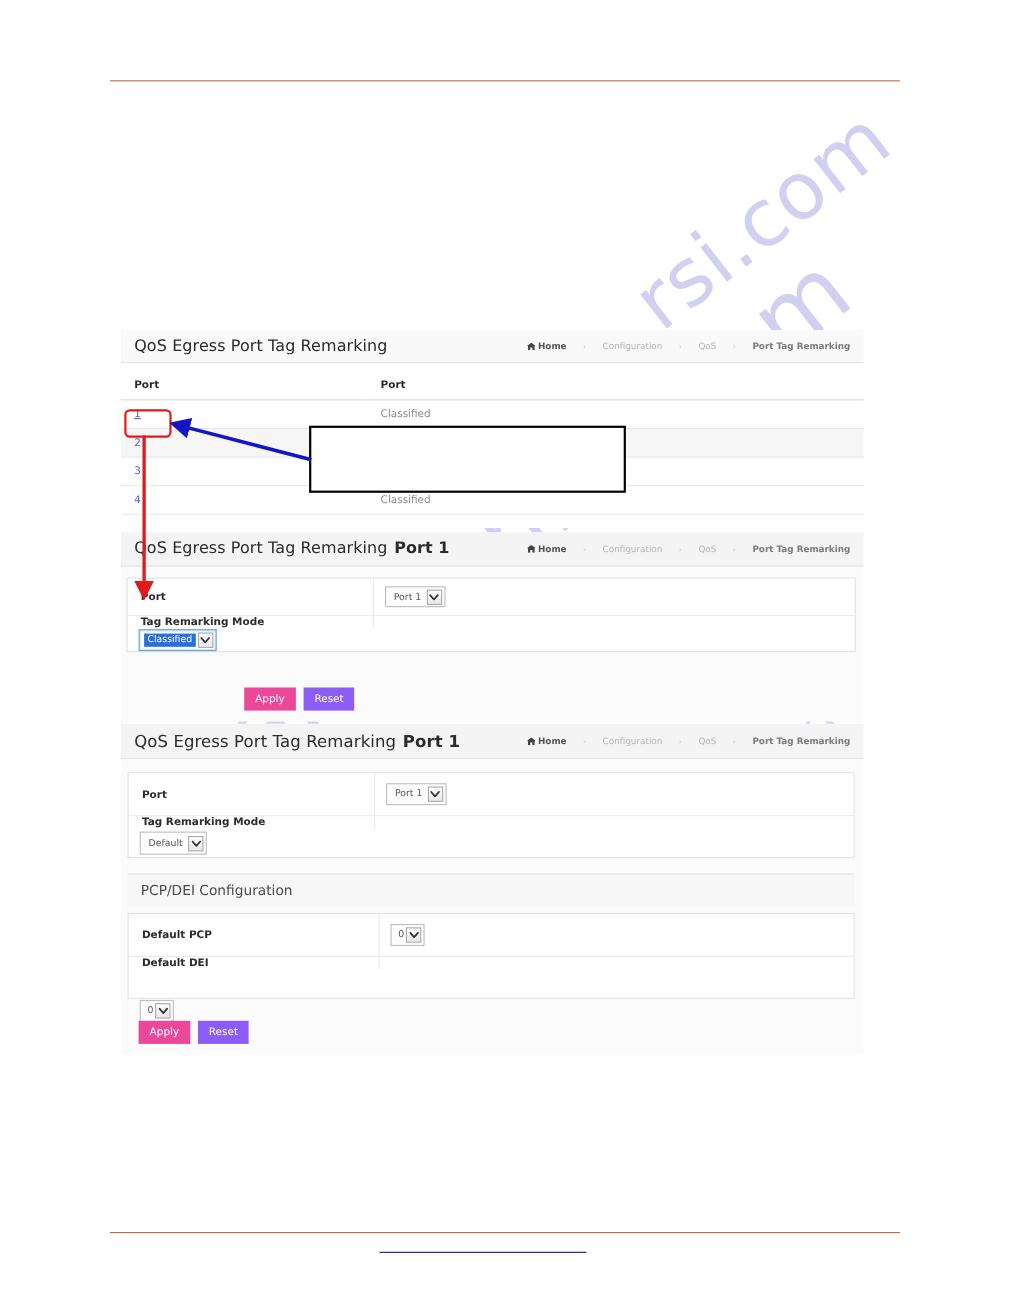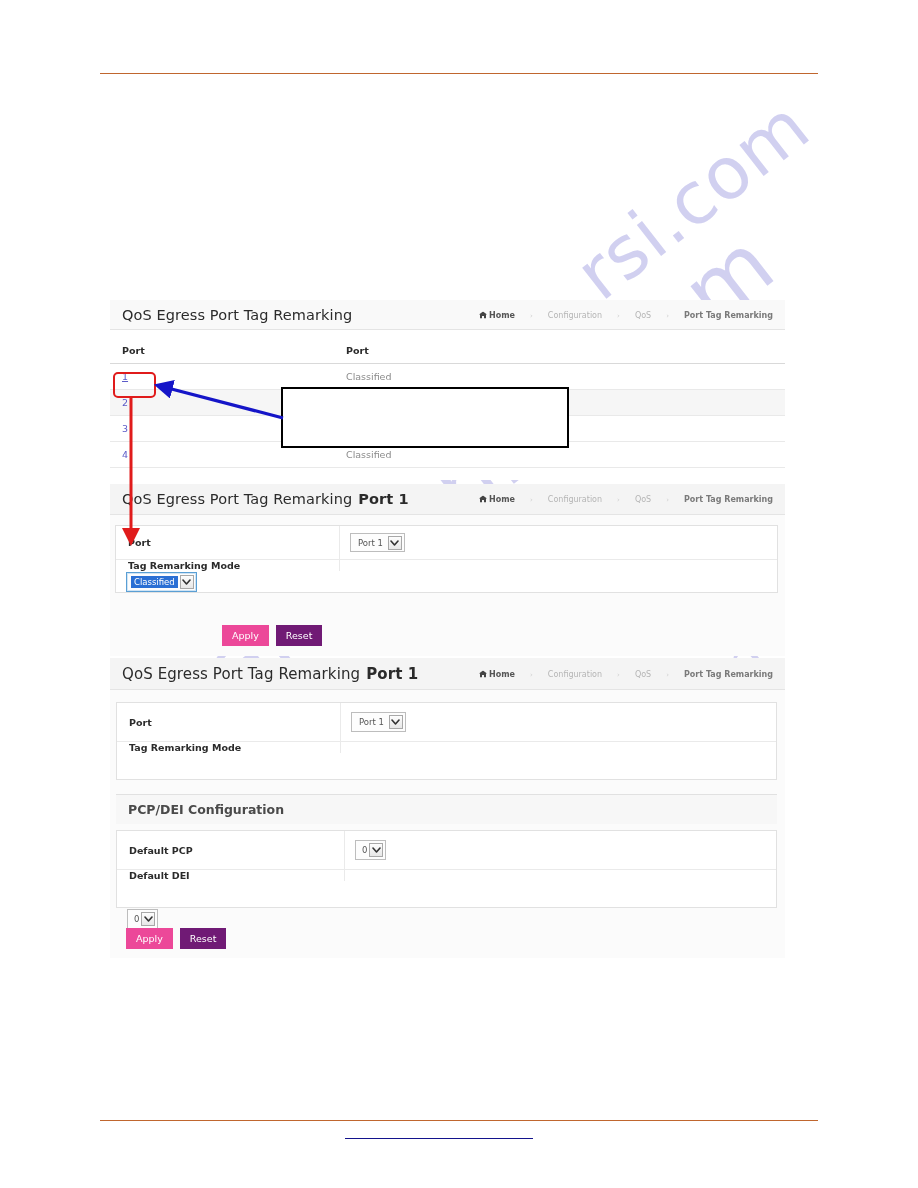--- a/index.html
+++ b/index.html
@@ -232,21 +232,21 @@
     justify-content: center;
     height: 21px;
     padding: 0 10px;
     color: #ffffff;
     font-size: 9.5px;
     border: none;
     font-family: "DejaVu Sans", sans-serif;
     cursor: pointer;
   }
   .btn.apply { background: #ec4899; }
-  .btn.reset { background: #701a75; }
+  .btn.reset { background: #8b5cf6; }
   .btn-row {
     position: absolute;
     display: flex;
     gap: 7px;
   }
 
   
   .anno { position: absolute; pointer-events: none; }
   .red-box {
     border: 2.5px solid #e01b1b;
@@ -419,25 +419,35 @@
           <span class="arrowbox">
             <svg width="9" height="6" viewBox="0 0 9 6">
                 <path d="M1 1 L4.5 5 L8 1" stroke="#333" stroke-width="1.6" fill="none" stroke-linecap="round" stroke-linejoin="round"></path>
               </svg>
           </span>
         </div>
       </div>
     </div>
     <div class="form-row" style="height:38px;">
       <div class="form-label" style="width:224px;">Tag Remarking Mode</div>
+      <div class="form-value">
+        <div class="sel" style="height:21px;">
+          <span class="txt">Default</span>
+          <span class="arrowbox">
+            <svg width="9" height="6" viewBox="0 0 9 6">
+                <path d="M1 1 L4.5 5 L8 1" stroke="#333" stroke-width="1.6" fill="none" stroke-linecap="round" stroke-linejoin="round"></path>
+              </svg>
+          </span>
+        </div>
+      </div>
     </div>
   </div>
 
   <div style="position:absolute; left:6px; top:136px; width:661px; height:30px; background:#f7f7f7; border-top:1px solid #e1e1e1; display:flex; align-items:center; padding-left:12px; box-sizing:border-box;">
-    <span style="font-size:12.5px; color:#4a4a4a; font-family:'DejaVu Sans', sans-serif;font-weight:bold;">PCP/DEI Configuration</span>
+    <span style="font-size:12.5px; color:#4a4a4a; font-family:'DejaVu Sans', sans-serif;">PCP/DEI Configuration</span>
   </div>
 
   <div class="form-wrap" style="left:6px; top:172px; width:661px; height:78px;">
     <div class="form-row" style="height:39px;">
       <div class="form-label" style="width:228px;text-align:right;">Default PCP</div>
       <div class="form-value">
         <div class="sel narrow" style="height:20px;">
           <span class="txt">0</span>
           <span class="arrowbox">
             <svg width="9" height="6" viewBox="0 0 9 6">

